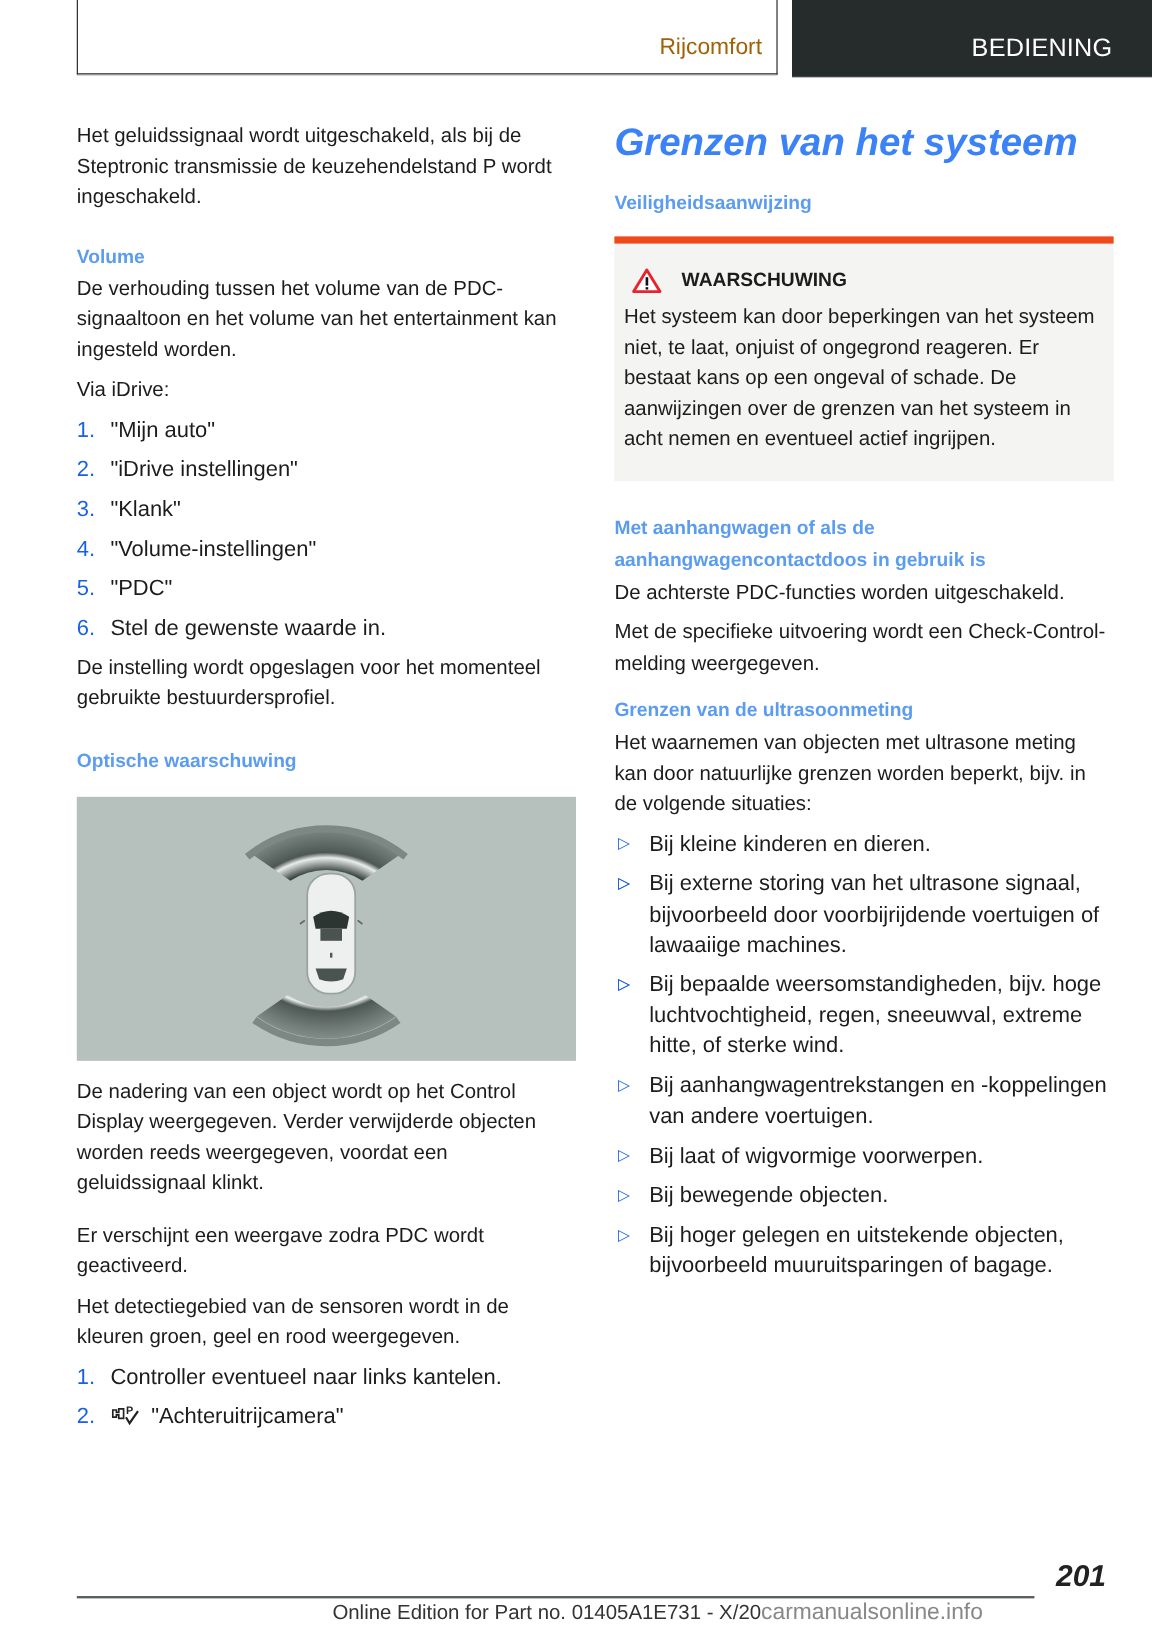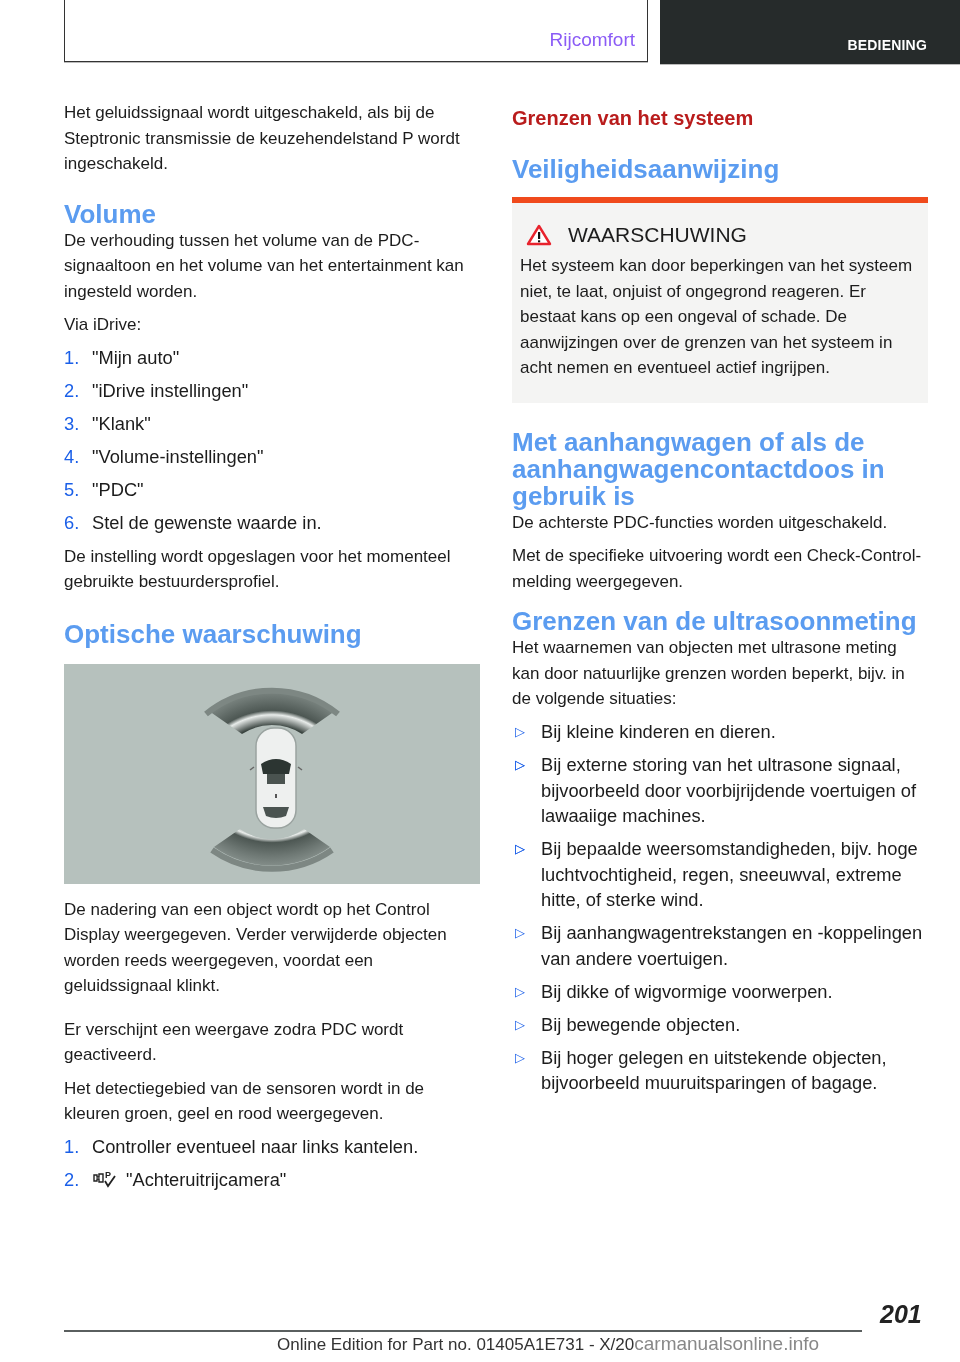--- a/index.html
+++ b/index.html
@@ -7,50 +7,50 @@
     width: 960px; height: 1362px; position: relative; overflow: hidden;
     font-family: "Liberation Sans", sans-serif; color: #1c1c1c;
   }
   
   .hdr-left {
     position: absolute; left: 64px; top: -2px; width: 584px; height: 64px;
     border: 1.5px solid #333; border-top: none; background: #fff; box-sizing: border-box;
     box-shadow: 0 1px 0 #bbb;
   }
   .hdr-left span {
-    position: absolute; right: 12px; bottom: 10px; font-size: 19px; color: #8b5cf6;
+    position: absolute; right: 12px; bottom: 10px; font-size: 19px; color: #a16207;
   }
   .hdr-right {
     position: absolute; left: 660px; top: 0; width: 300px; height: 64px;
     background: #262b2b; box-shadow: 0 1px 0 #bbb;
   }
   .hdr-right span {
-    position: absolute; right: 33px; bottom: 11px; font-size: 14px; font-weight: bold; color: #fff;
+    position: absolute; right: 33px; bottom: 11px; font-size: 21px; font-weight: normal; color: #fff;
     letter-spacing: 0.2px;
   }
   
   .col { position: absolute; top: 100px; }
   .col-left { left: 64px; width: 416px; }
   .col-right { left: 512px; width: 416px; }
   p { margin: 0; font-size: 17px; line-height: 25.5px; }
   .p-gap { margin-top: 8px; }
   .p-gap-big { margin-top: 18px; }
-  h1 { margin: 0; font-size: 20px; font-weight: bold; color: #b91c1c; line-height: 32px; }
-  h2 { margin: 0; font-size: 26px; font-weight: bold; color: #5b9cf0; line-height: 27px; }
+  h1 { margin: 0; font-size: 32px; font-weight: bold; color: #3b82f6; line-height: 32px; font-style: italic; }
+  h2 { margin: 0; font-size: 16px; font-weight: bold; color: #5b9cf0; line-height: 27px; }
   .ol { list-style: none; margin: 0; padding: 0; }
   .ol li { position: relative; padding-left: 28px; font-size: 18.3px; line-height: 25.5px; margin-top: 7.5px; }
   .ol li .num { position: absolute; left: 0; top: 0; color: #1a5fe8; }
   .ul { list-style: none; margin: 0; padding: 0; }
   .ul li { position: relative; padding-left: 29px; font-size: 18.3px; line-height: 25.5px; margin-top: 7.5px; }
   .ul li .tri { position: absolute; left: 3px; top: 0; color: #1a5fe8; font-size: 13px; }
   
   .warn {
     background: #f4f4f3; border-top: 6px solid #f04a1c; padding: 20px 8px 22px 8px; margin-top: 14px;
   }
-  .warn-title { display: flex; align-items: center; font-weight: normal; font-size: 21px; margin-bottom: 6px; }
+  .warn-title { display: flex; align-items: center; font-weight: bold; font-size: 16px; margin-bottom: 6px; }
   .warn-title svg { margin-left: 6px; margin-right: 16px; }
   
   .figure {
     width: 416px; height: 220px; margin-top: 16px; background: #b6c1bd; position: relative; overflow: hidden;
   }
   
   .footer-line { position: absolute; left: 64px; top: 1330px; width: 798px; height: 2px; background: #5a5f5f; }
   .page-num { position: absolute; left: 880px; top: 1300px; font-size: 25px; font-weight: bold; color: #222; font-style: italic; }
   .footer-txt { position: absolute; left: 277px; top: 1333px; font-size: 17px; color: #333; white-space: nowrap; }
   .footer-txt .wm { color: #888; font-size: 19px; text-align: center; }
@@ -156,21 +156,21 @@
 
   <h2 style="margin-top:14px;">Grenzen van de ultrasoonmeting</h2>
   <p>Het waarnemen van objecten met ultrasone meting kan door natuurlijke grenzen worden beperkt, bijv. in de volgende situaties:</p>
   <ul class="ul">
     <li><span class="tri">▷</span><span>Bij kleine kinderen en dieren.</span></li>
     <li><span class="tri">▷</span></li>
     <li><span class="tri">▷</span><span>Bij externe storing van het ultrasone signaal, bijvoorbeeld door voorbijrijdende voertuigen of lawaaiige machines.</span></li>
     <li><span class="tri">▷</span></li>
     <li><span class="tri">▷</span><span>Bij bepaalde weersomstandigheden, bijv. hoge luchtvochtigheid, regen, sneeuwval, extreme hitte, of sterke wind.</span></li>
     <li><span class="tri">▷</span><span>Bij aanhangwagentrekstangen en -koppelingen van andere voertuigen.</span></li>
-    <li><span class="tri">▷</span><span>Bij dikke of wigvormige voorwerpen.</span></li>
+    <li><span class="tri">▷</span><span>Bij laat of wigvormige voorwerpen.</span></li>
     <li><span class="tri">▷</span><span>Bij bewegende objecten.</span></li>
     <li><span class="tri">▷</span><span>Bij hoger gelegen en uitstekende objecten, bijvoorbeeld muuruitsparingen of bagage.</span></li>
   </ul>
 </div>
 
 <div class="page-num">201</div>
 <div class="footer-line"></div>
 <div class="footer-txt">
   <span>Online Edition for Part no. 01405A1E731 - X/20</span><span class="wm">carmanualsonline.info</span>
 </div>

